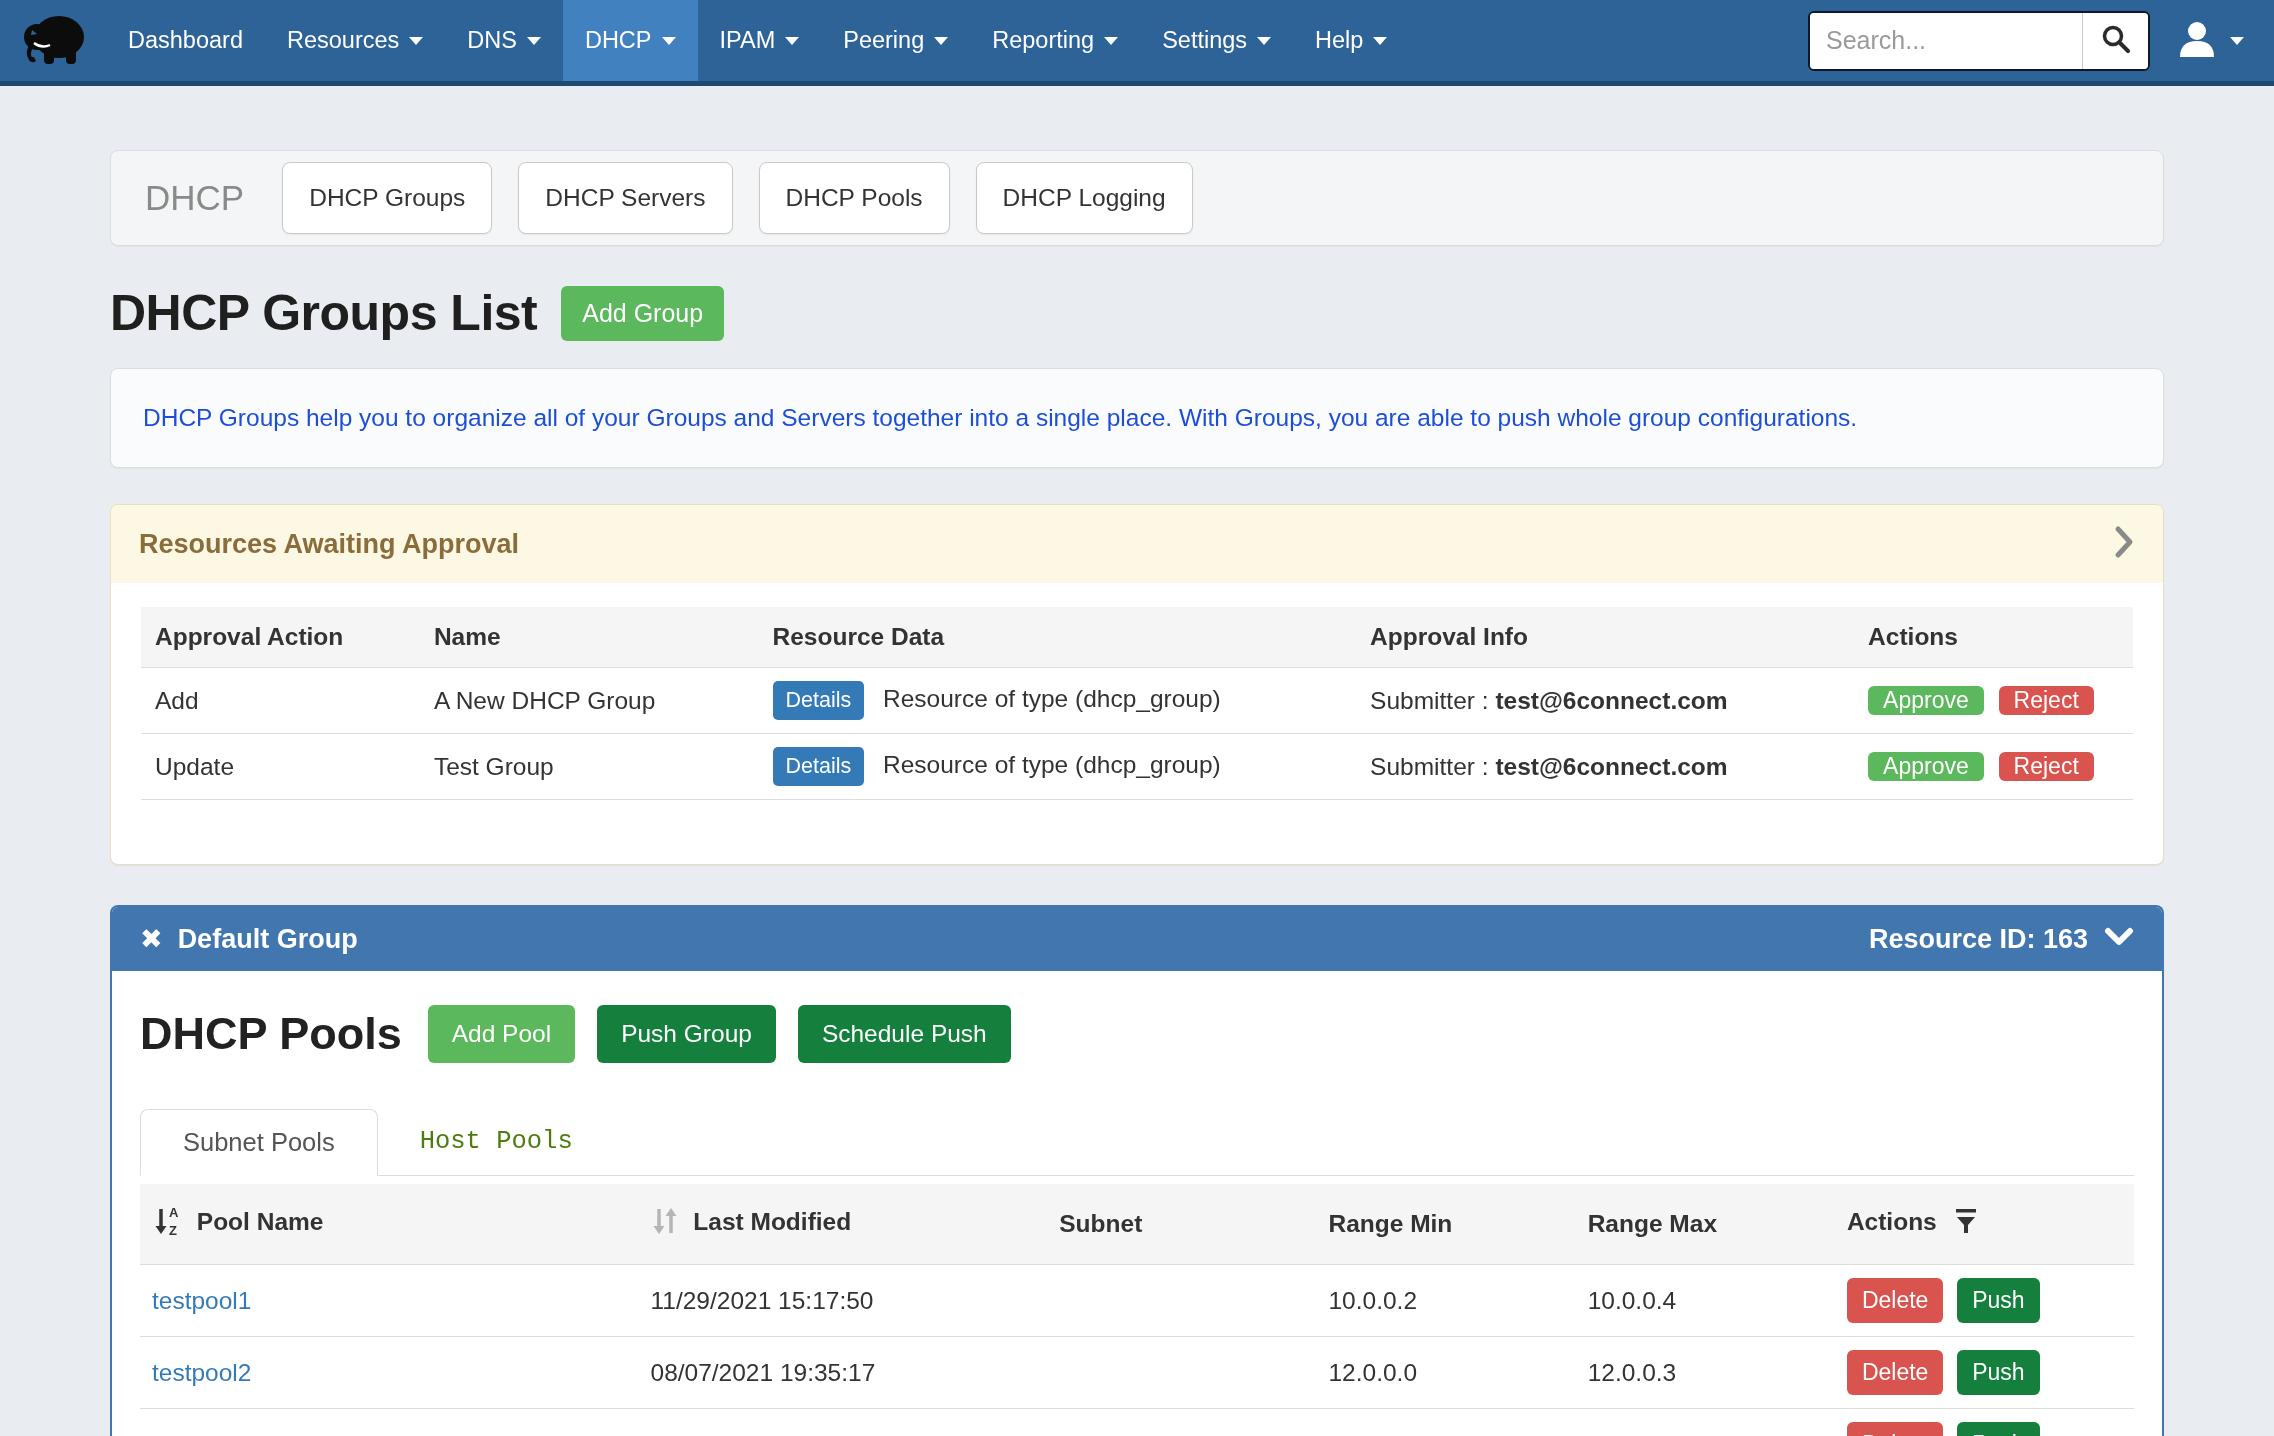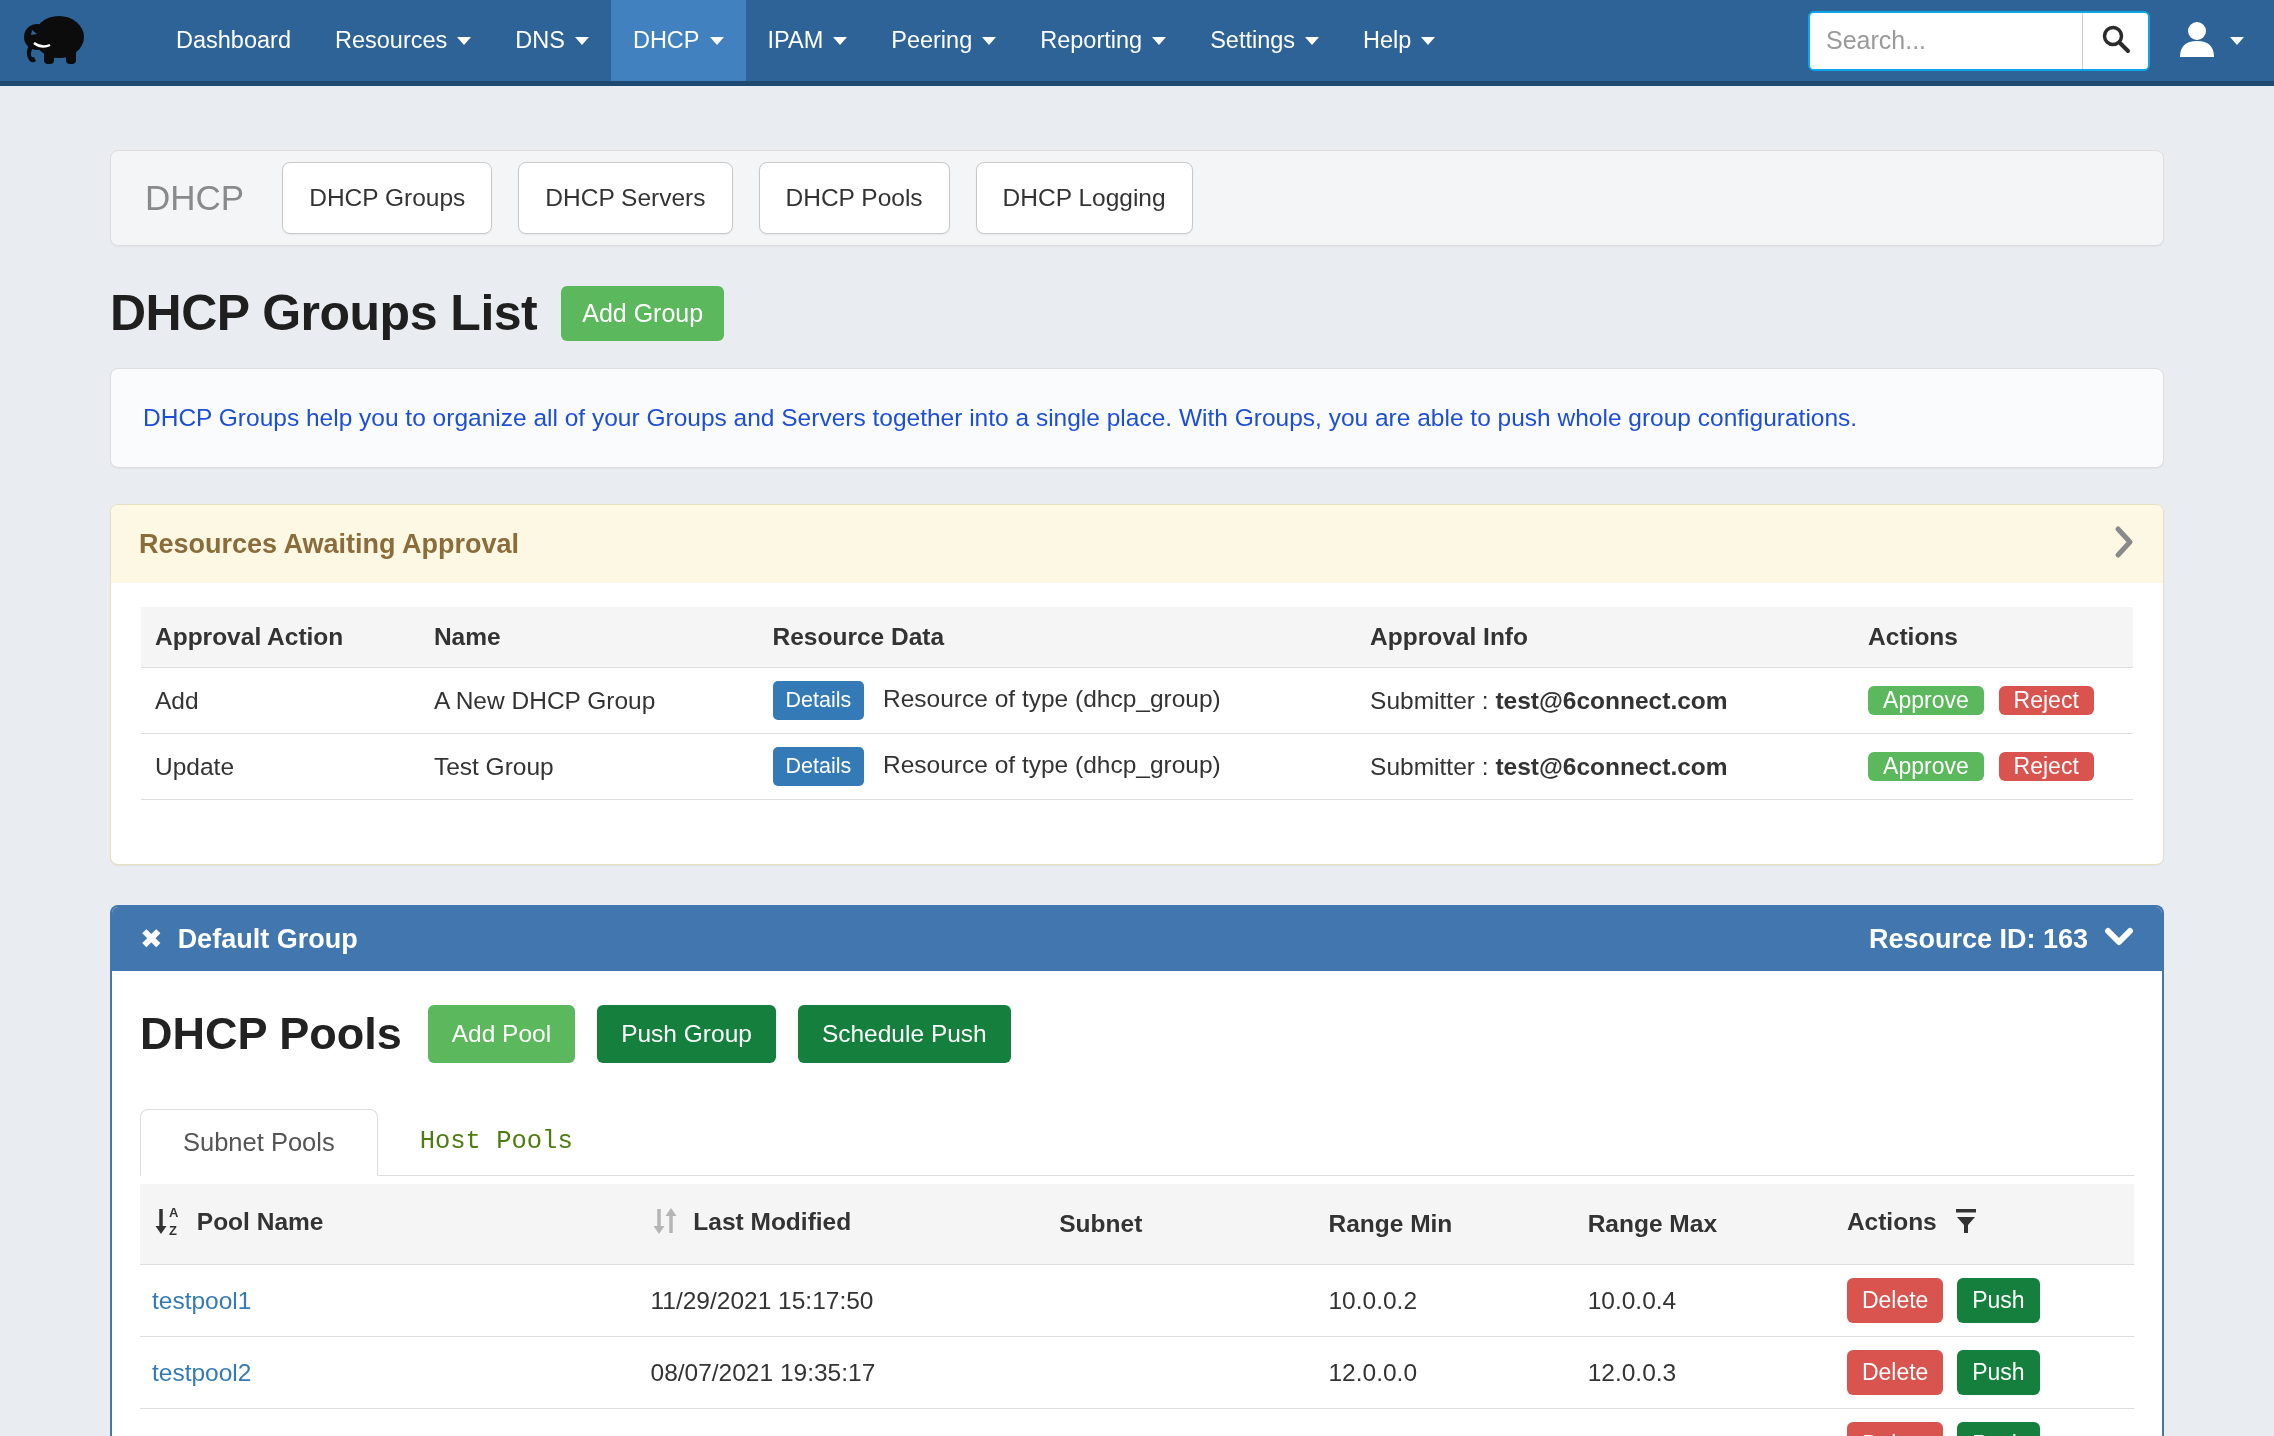--- a/index.html
+++ b/index.html
@@ -5,38 +5,38 @@
   * { margin:0; padding:0; box-sizing:border-box; }
   html,body { width:2274px; height:1436px; overflow:hidden; }
   body {
     background:#e9edf2;
     font-family:"Liberation Sans", sans-serif;
     color:#333;
   }
   
   .navbar {
     height:86px; background:#2d6397; border-bottom:5px solid #1e4a72;
-    display:flex; align-items:stretch;gap:48px;
+    display:flex; align-items:stretch;
   }
   .brand { display:flex; align-items:center; padding:0 20px 0 22px; }
   .nav-menu { display:flex; list-style:none; }
   .nav-item {
     display:flex; align-items:center; padding:0 22px;
     color:#fff; font-size:23.5px; cursor:pointer; text-decoration:none;
   }
   .nav-item.active { background:#4181bf; }
   .caret {
     display:inline-block; width:0; height:0; margin-left:10px;
     border-left:7px solid transparent; border-right:7px solid transparent;
     border-top:8px solid #fff;
   }
   .nav-right { margin-left:auto; display:flex; align-items:center; padding-right:30px; }
   .search-group {
     display:flex; align-items:stretch; background:#84cc16;
-    border:2px solid #0ea5e9; border-radius:6px; overflow:hidden; height:60px;
+    border:2px solid #0f172a; border-radius:6px; overflow:hidden; height:60px;
   }
   .search-input {
     border:none; outline:none; width:272px; padding:0 16px;
     font-size:25px; font-family:"Liberation Sans", sans-serif; color:#333;
   }
   .search-input::placeholder { color:#9a9a9a; }
   .search-btn {
     width:66px; background:#fff; border:none; border-left:1px solid #ccc;
     display:flex; align-items:center; justify-content:center; cursor:pointer;
   }

